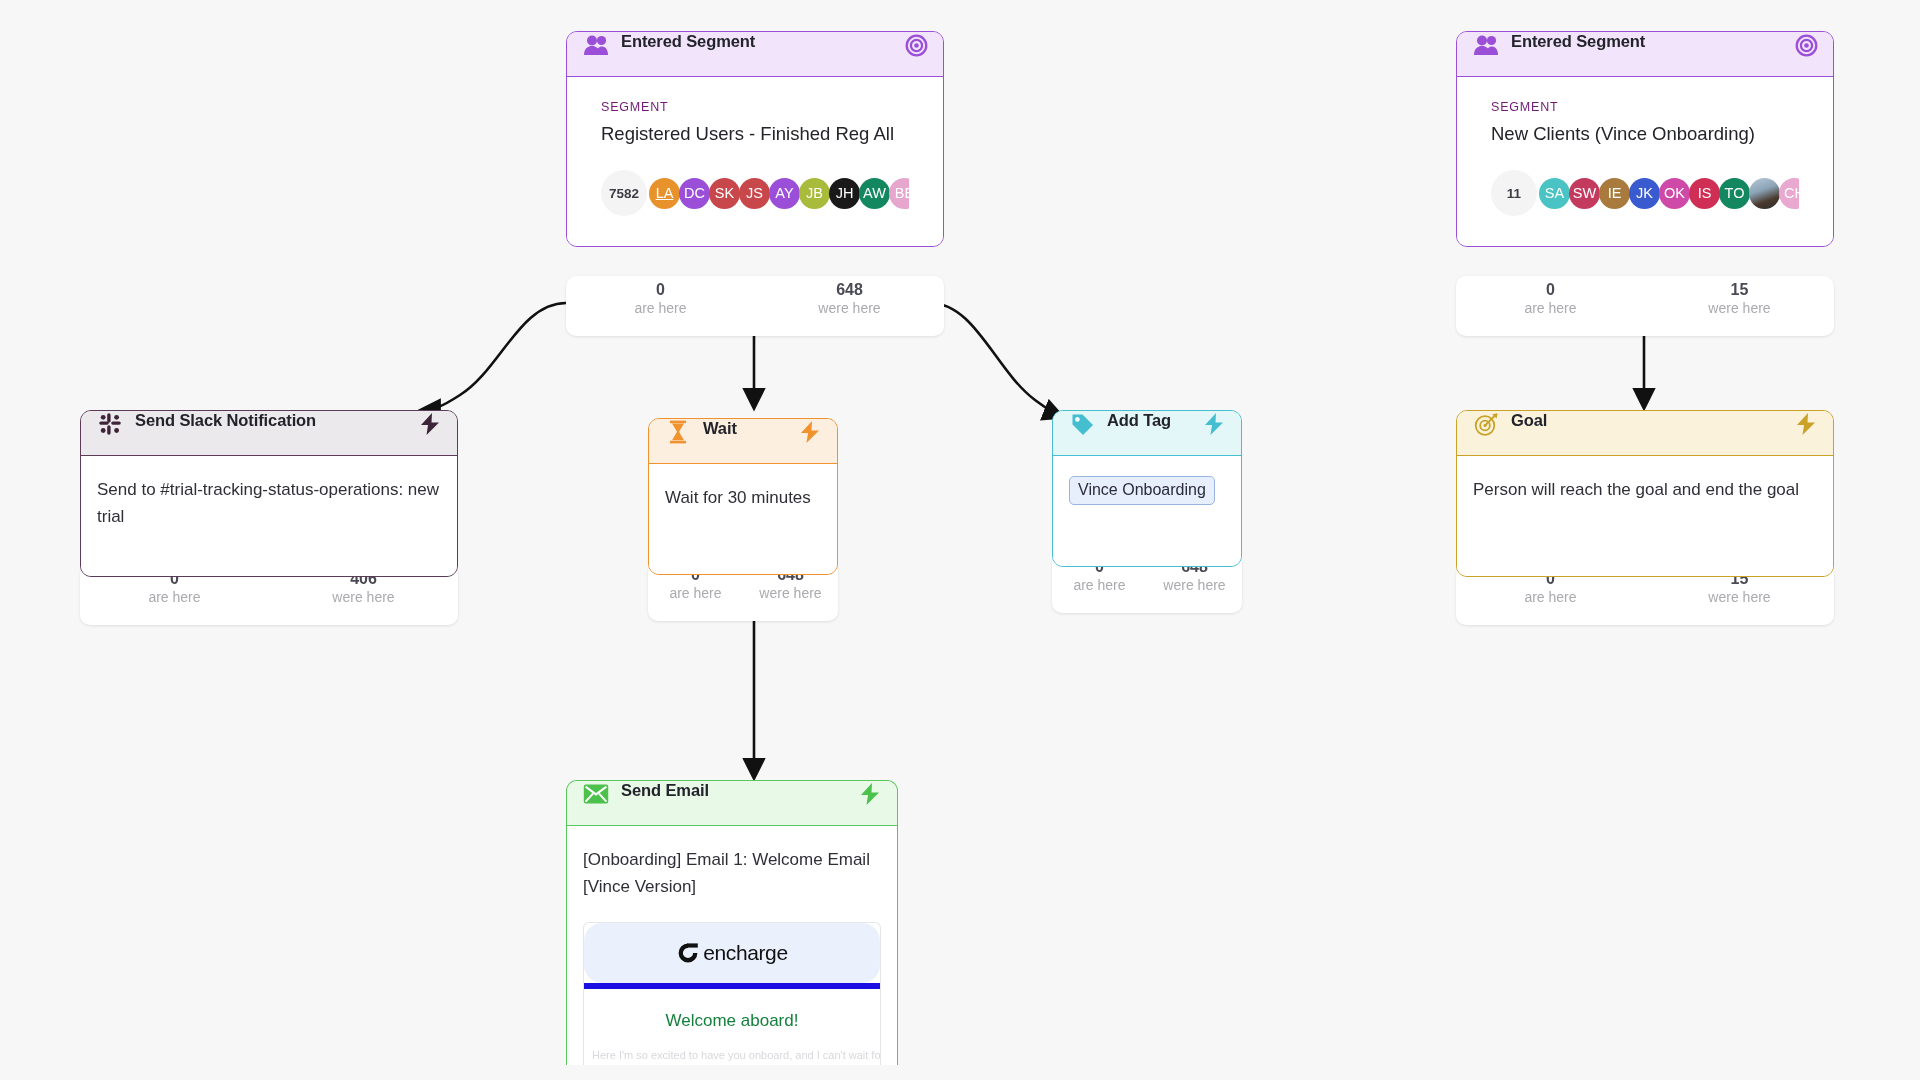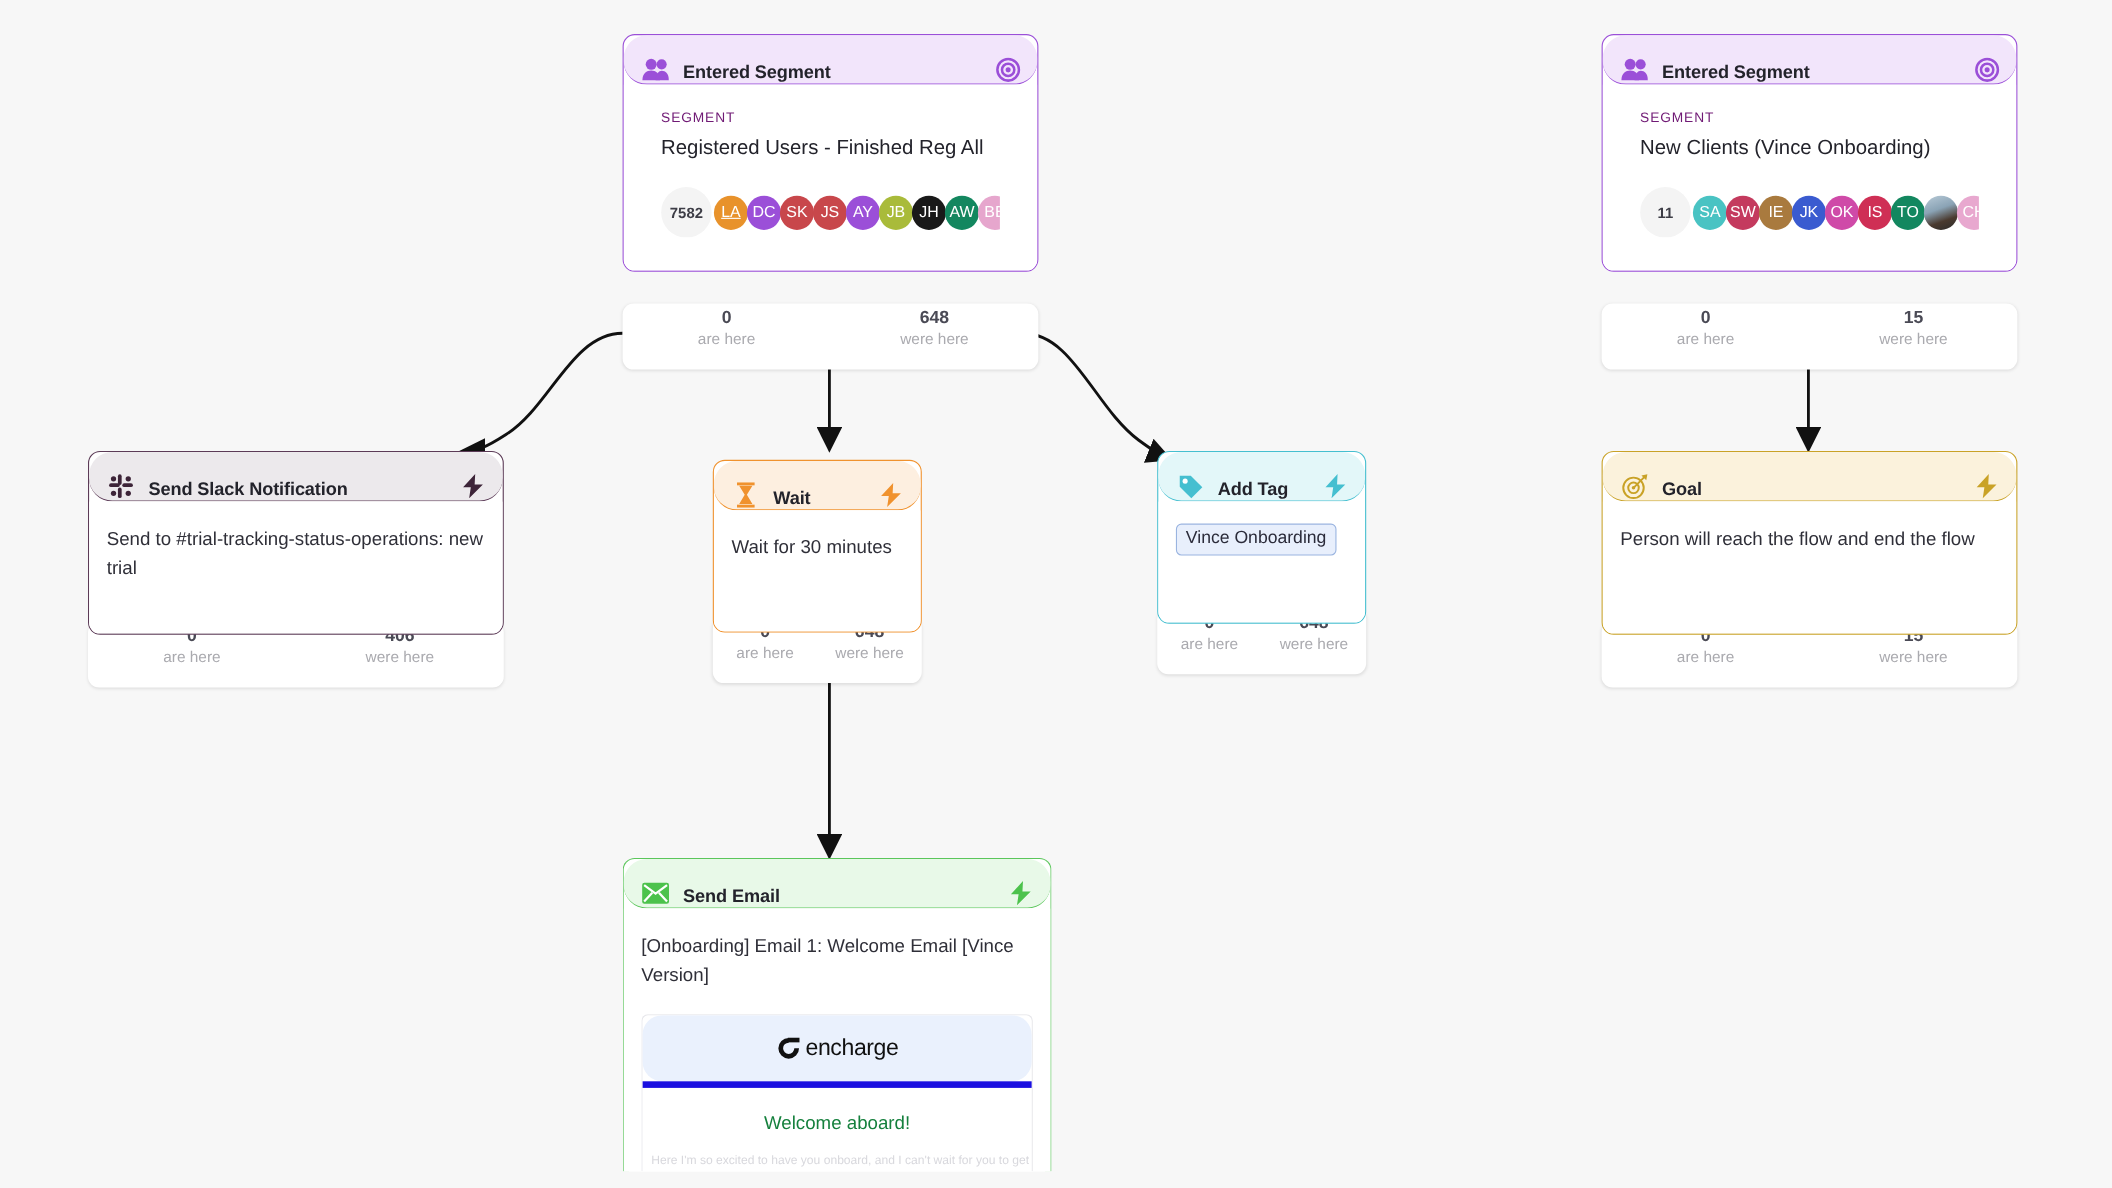--- a/index.html
+++ b/index.html
@@ -64,26 +64,25 @@
   .card {
     position: relative;
     background: #ffffff;
     border-radius: 11px;
     box-sizing: border-box;
     overflow: hidden;
     z-index: 4;
   }
   .card-head {
     display: flex;
-    align-items: flex-end;
+    align-items: flex-start;
     height: 45px;
     padding: 0 14px 0 16px;
     box-sizing: border-box;
     border-bottom: 1px solid transparent;
-    border-radius: 21px;
   }
   .card-head .h-icon {
     width: 26px; height: 26px;
     display: flex; align-items: center; justify-content: center;
     flex: none;
   }
   .card-title {
     flex: 1;
     margin-left: 12px;
     font-size: 16.5px;
@@ -184,21 +183,21 @@
     line-height: 20px;
   }
 
   
   .goal { width: 378px; }
   .goal .card { border: 1.5px solid #c9a227; }
   .goal .card-head { background: #fbf2dc; border-bottom-color: #c9a227; }
   .goal .card-body { min-height: 86px; padding-top: 20px; }
 
   
-  .email { width: 390px; }
+  .email { width: 332px; }
   .email .card { border: 1.5px solid #5bc65b; border-bottom: none; border-radius: 11px 11px 0 0; }
   .email .card-head { background: #e8f9e8; border-bottom-color: #5bc65b; }
   .email .card-body { padding: 20px 16px 0 16px; }
   .email-sub {
     font-size: 17px; color: #2f2f38; line-height: 27px;
   }
   .email-preview {
     margin: 22px 0 0 0;
     border-radius: 6px 6px 0 0;
     overflow: hidden;
@@ -483,21 +482,21 @@
           </svg>
         </span>
         <span class="card-title">Goal</span>
         <span class="r-icon">
           <svg width="22" height="24" viewBox="0 0 22 24">
             <path d="M13 1 L2 13 L9 13 L7.5 23 L20 10.5 L12.5 10.5 Z" fill="#c9a227"></path>
           </svg>
         </span>
       </div>
       <div class="card-body">
-        <div class="body-text">Person will reach the flow and end the flow</div>
+        <div class="body-text">Person will reach the goal and end the goal</div>
       </div>
     </div>
   </div>
 
   <div class="node email" style="left:566px; top:780px;">
     <div class="card">
       <div class="card-head">
         <span class="h-icon">
           <svg width="26" height="22" viewBox="0 0 26 22">
             <rect x="0.8" y="1.5" width="24.4" height="19" rx="2" fill="#4cc24c"></rect>

